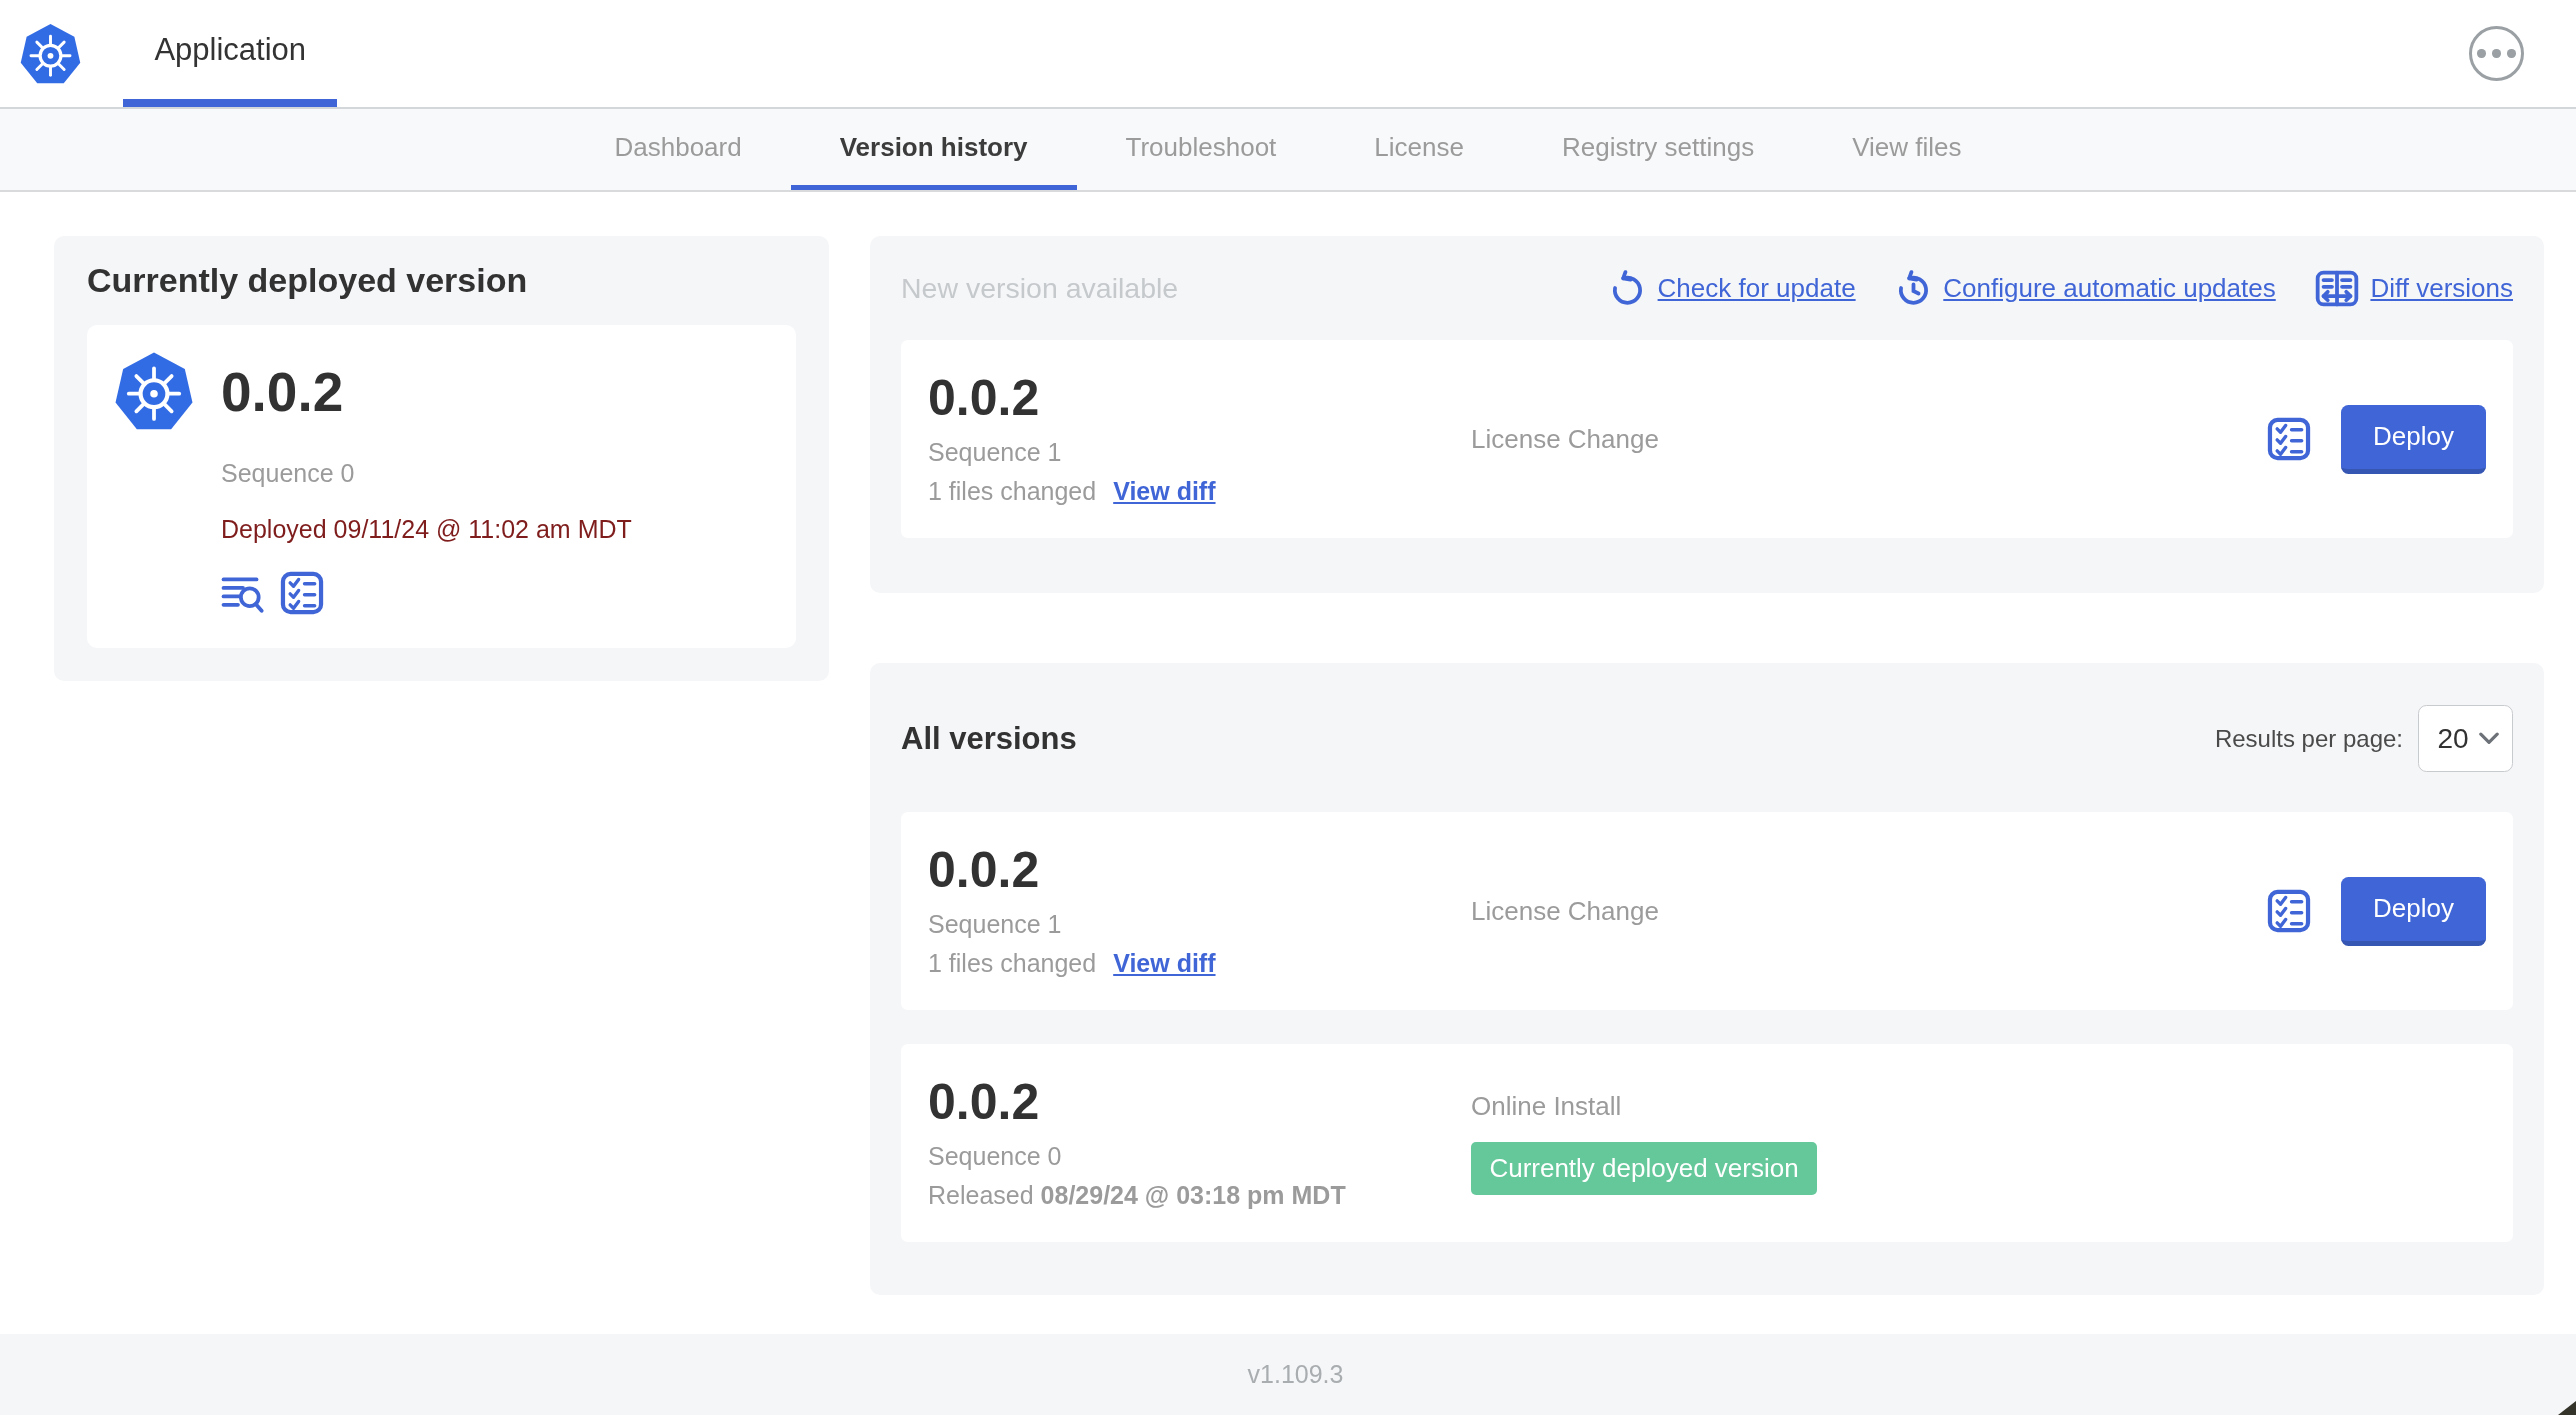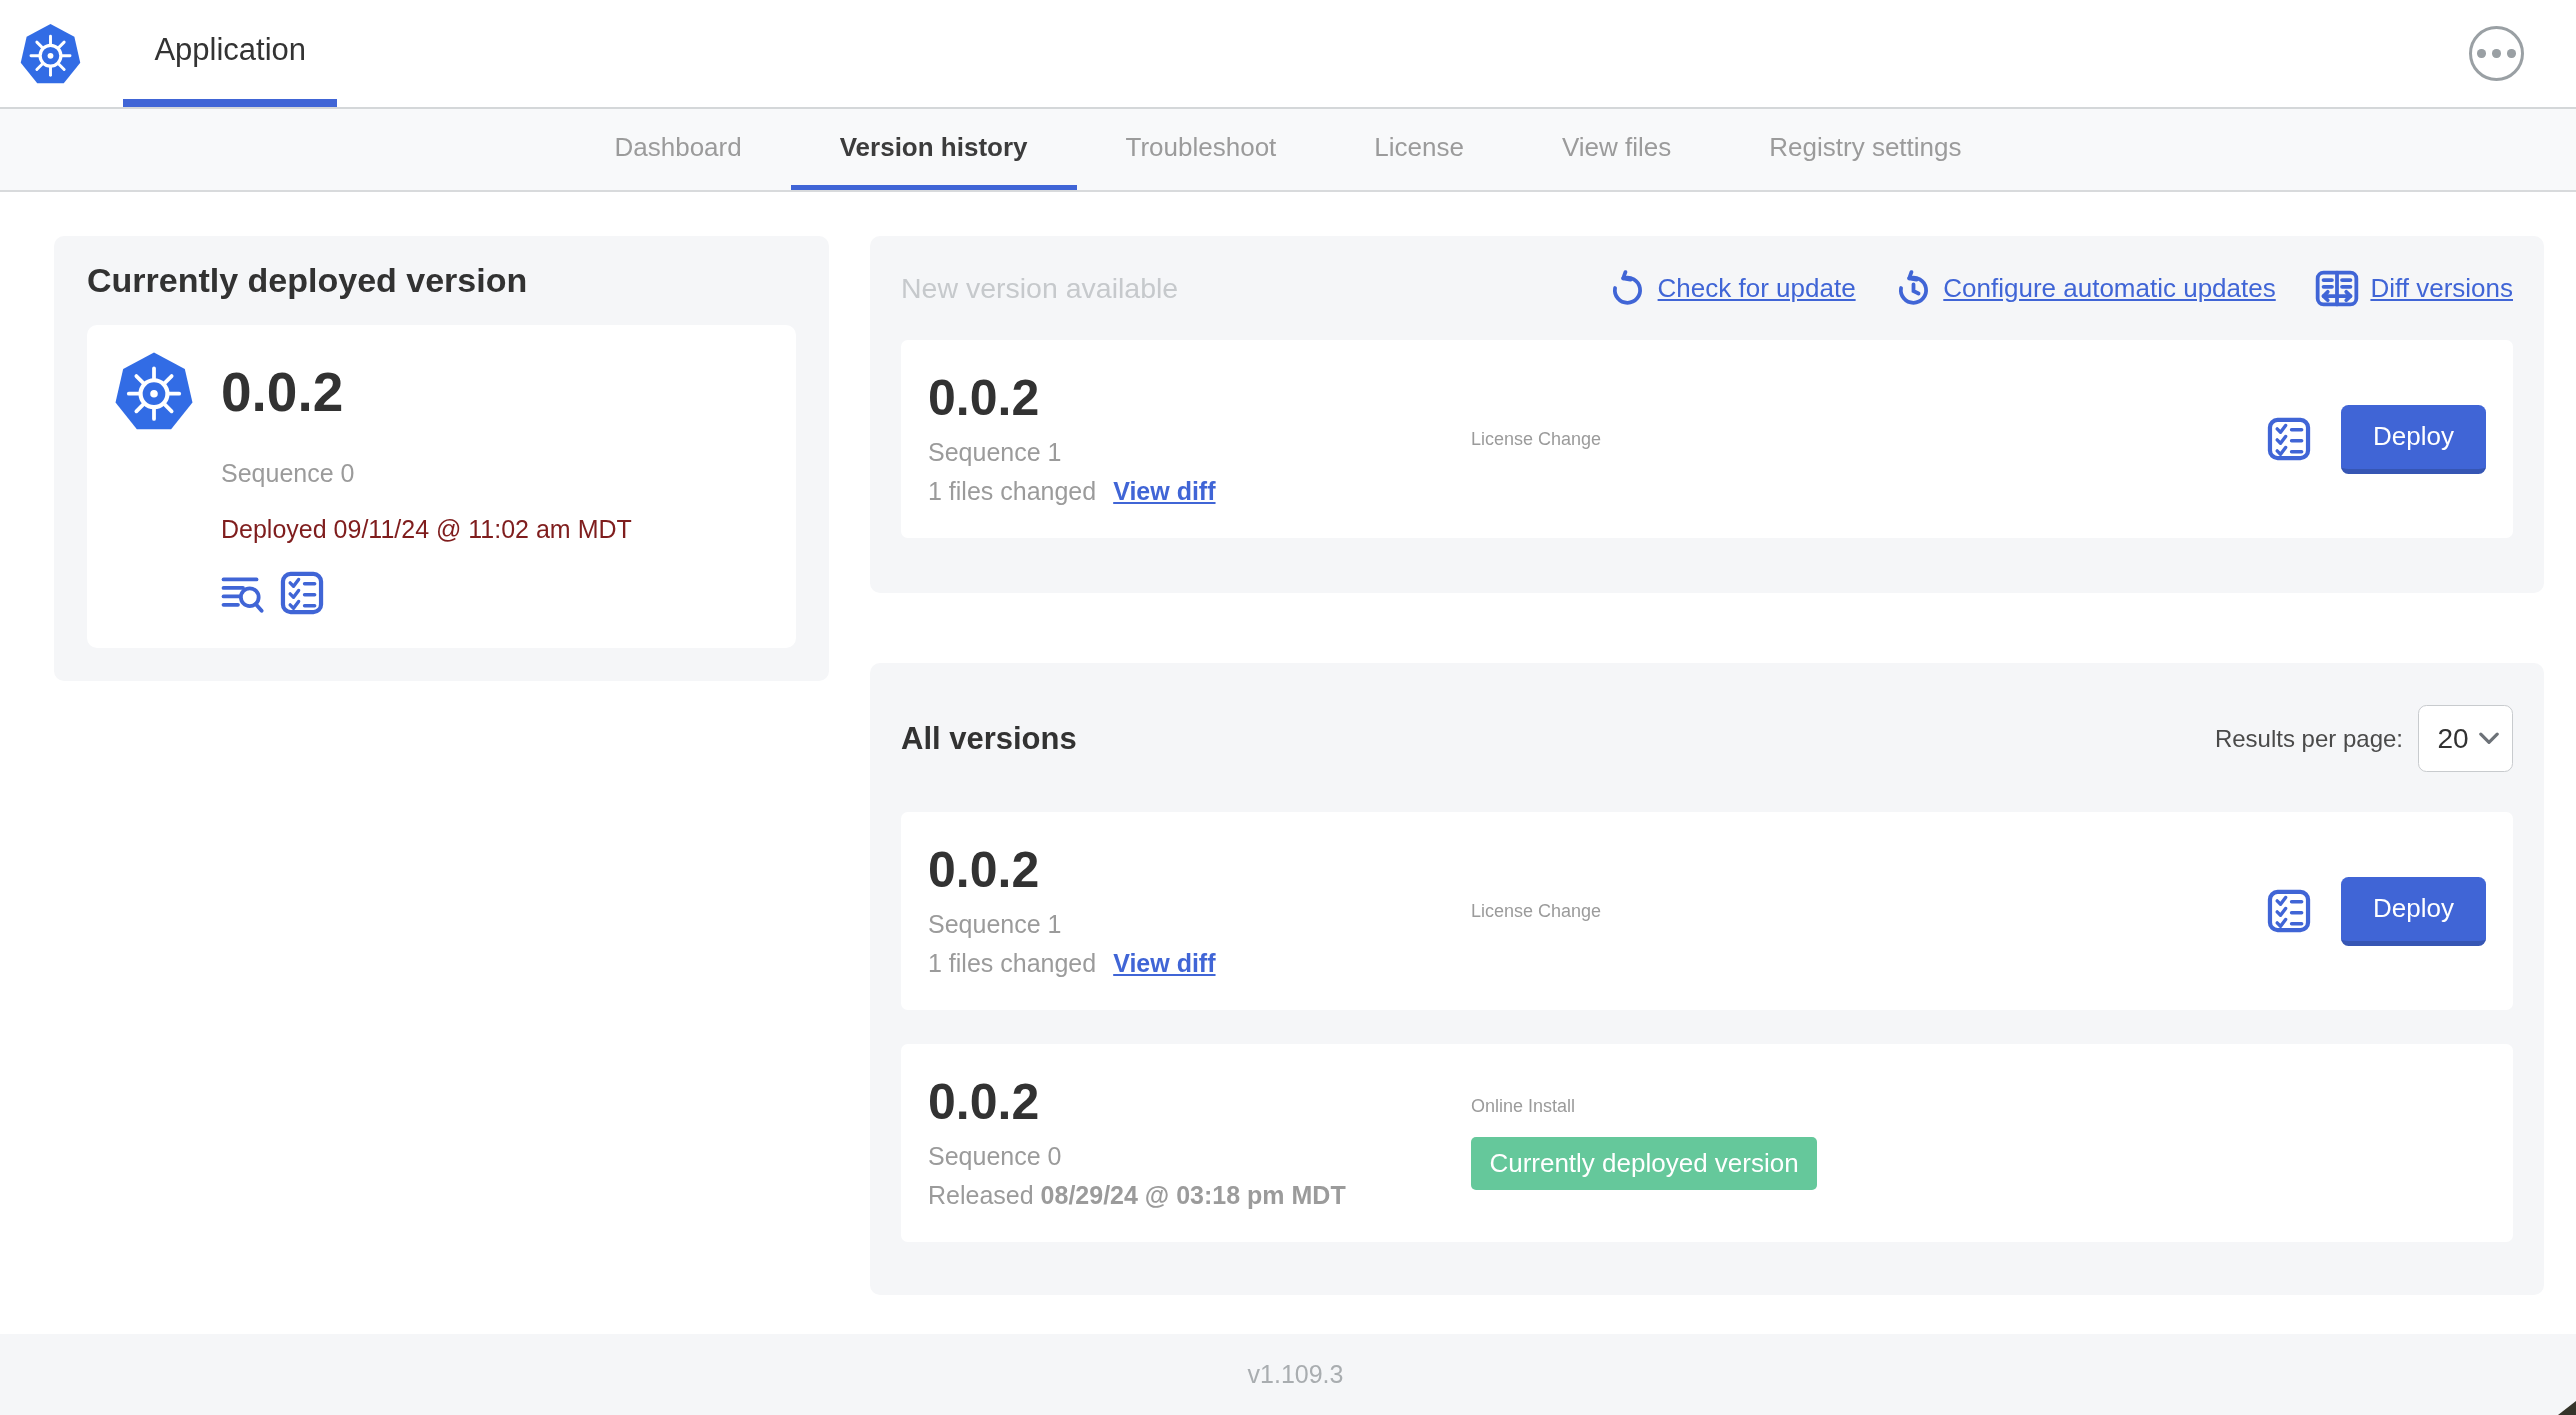--- a/index.html
+++ b/index.html
@@ -52,21 +52,21 @@
   .action-link .lbl { color:#4065d6; font-size:26px; font-weight:500; text-decoration:underline; }
   .action-link svg { width:37px; height:37px; display:block; }
 
   .version-card { background:#fff; border-radius:6.7px; height:198px; display:flex; align-items:center; padding:0 27px; }
   .vc-left { width:543px; display:flex; flex-direction:column; }
   .vc-version { font-size:50px; font-weight:bold; color:#323232; line-height:1.0; }
   .vc-seq { font-size:25px; color:#9b9b9b; margin-top:15px; }
   .vc-files { font-size:25px; color:#9b9b9b; margin-top:10px; display:flex; gap:17px; align-items:baseline; }
   .view-diff { color:#4065d6; font-weight:600; text-decoration:underline; cursor:pointer; }
   .vc-mid { flex:1; display:flex; flex-direction:column; align-items:flex-start; gap:20px; }
-  .vc-source { font-size:18px; color:#9b9b9b; font-weight:500; }
+  .vc-source { font-size:26px; color:#9b9b9b; font-weight:500; }
   .vc-right { display:flex; align-items:center; gap:30px; }
 
   .btn-primary { background:#4065d6; color:#fff; font-size:26px; font-weight:normal; height:69px; padding:0 32px;
     border:none; border-bottom:5px solid #3656b4; border-radius:7.5px; display:flex; align-items:center; cursor:pointer;
     font-family:"Liberation Sans", sans-serif; }
   .btn-outline { background:#fff; color:#4065d6; font-size:26px; font-weight:bold; height:69px; padding:0 27px;
     border:2.5px solid #4065d6; border-radius:7.5px; display:flex; align-items:center; cursor:pointer;
     font-family:"Liberation Sans", sans-serif; }
 
   .av-section { margin-top:70px; background:#f5f6f8; border-radius:10px; padding:0 31px 53px; }
@@ -169,22 +169,22 @@
       <i></i>
       <i></i>
   </div>
 </header>
 
 <nav class="navbar">
   <div class="nav-tab">Dashboard</div>
   <div class="nav-tab active">Version history</div>
   <div class="nav-tab">Troubleshoot</div>
   <div class="nav-tab">License</div>
+  <div class="nav-tab">Registry settings</div>
   <div class="nav-tab">View files</div>
-  <div class="nav-tab">Registry settings</div>
 </nav>
 
 <main class="main">
 
   <section class="left-section">
     <div class="left-heading">Currently deployed version</div>
     <div class="current-card">
       <div class="cc-top">
         <svg class="k8s-logo" viewBox="0 0 100 100">
             <use href="#ic-k8s"></use>

